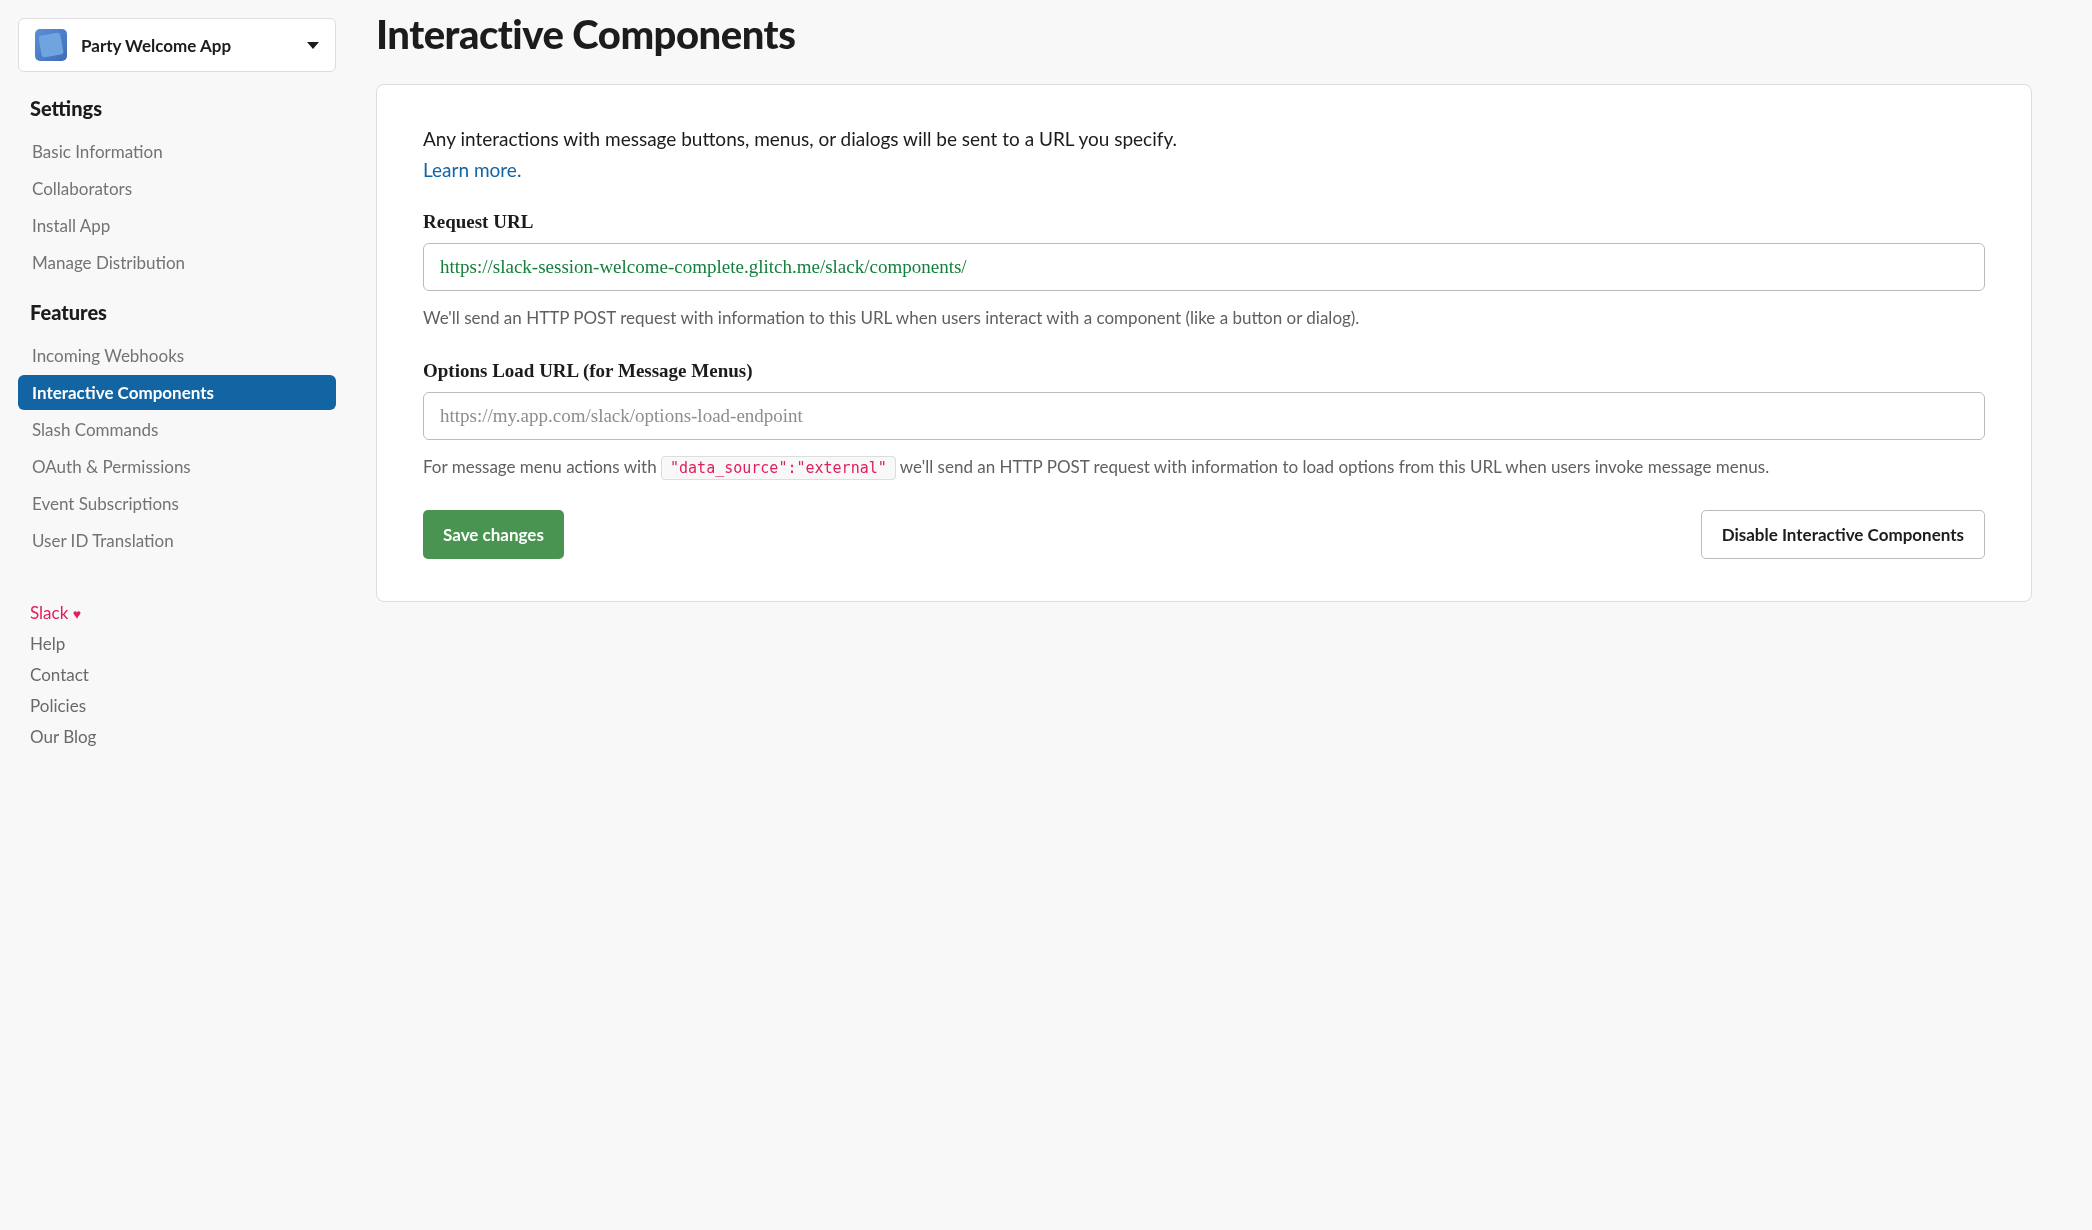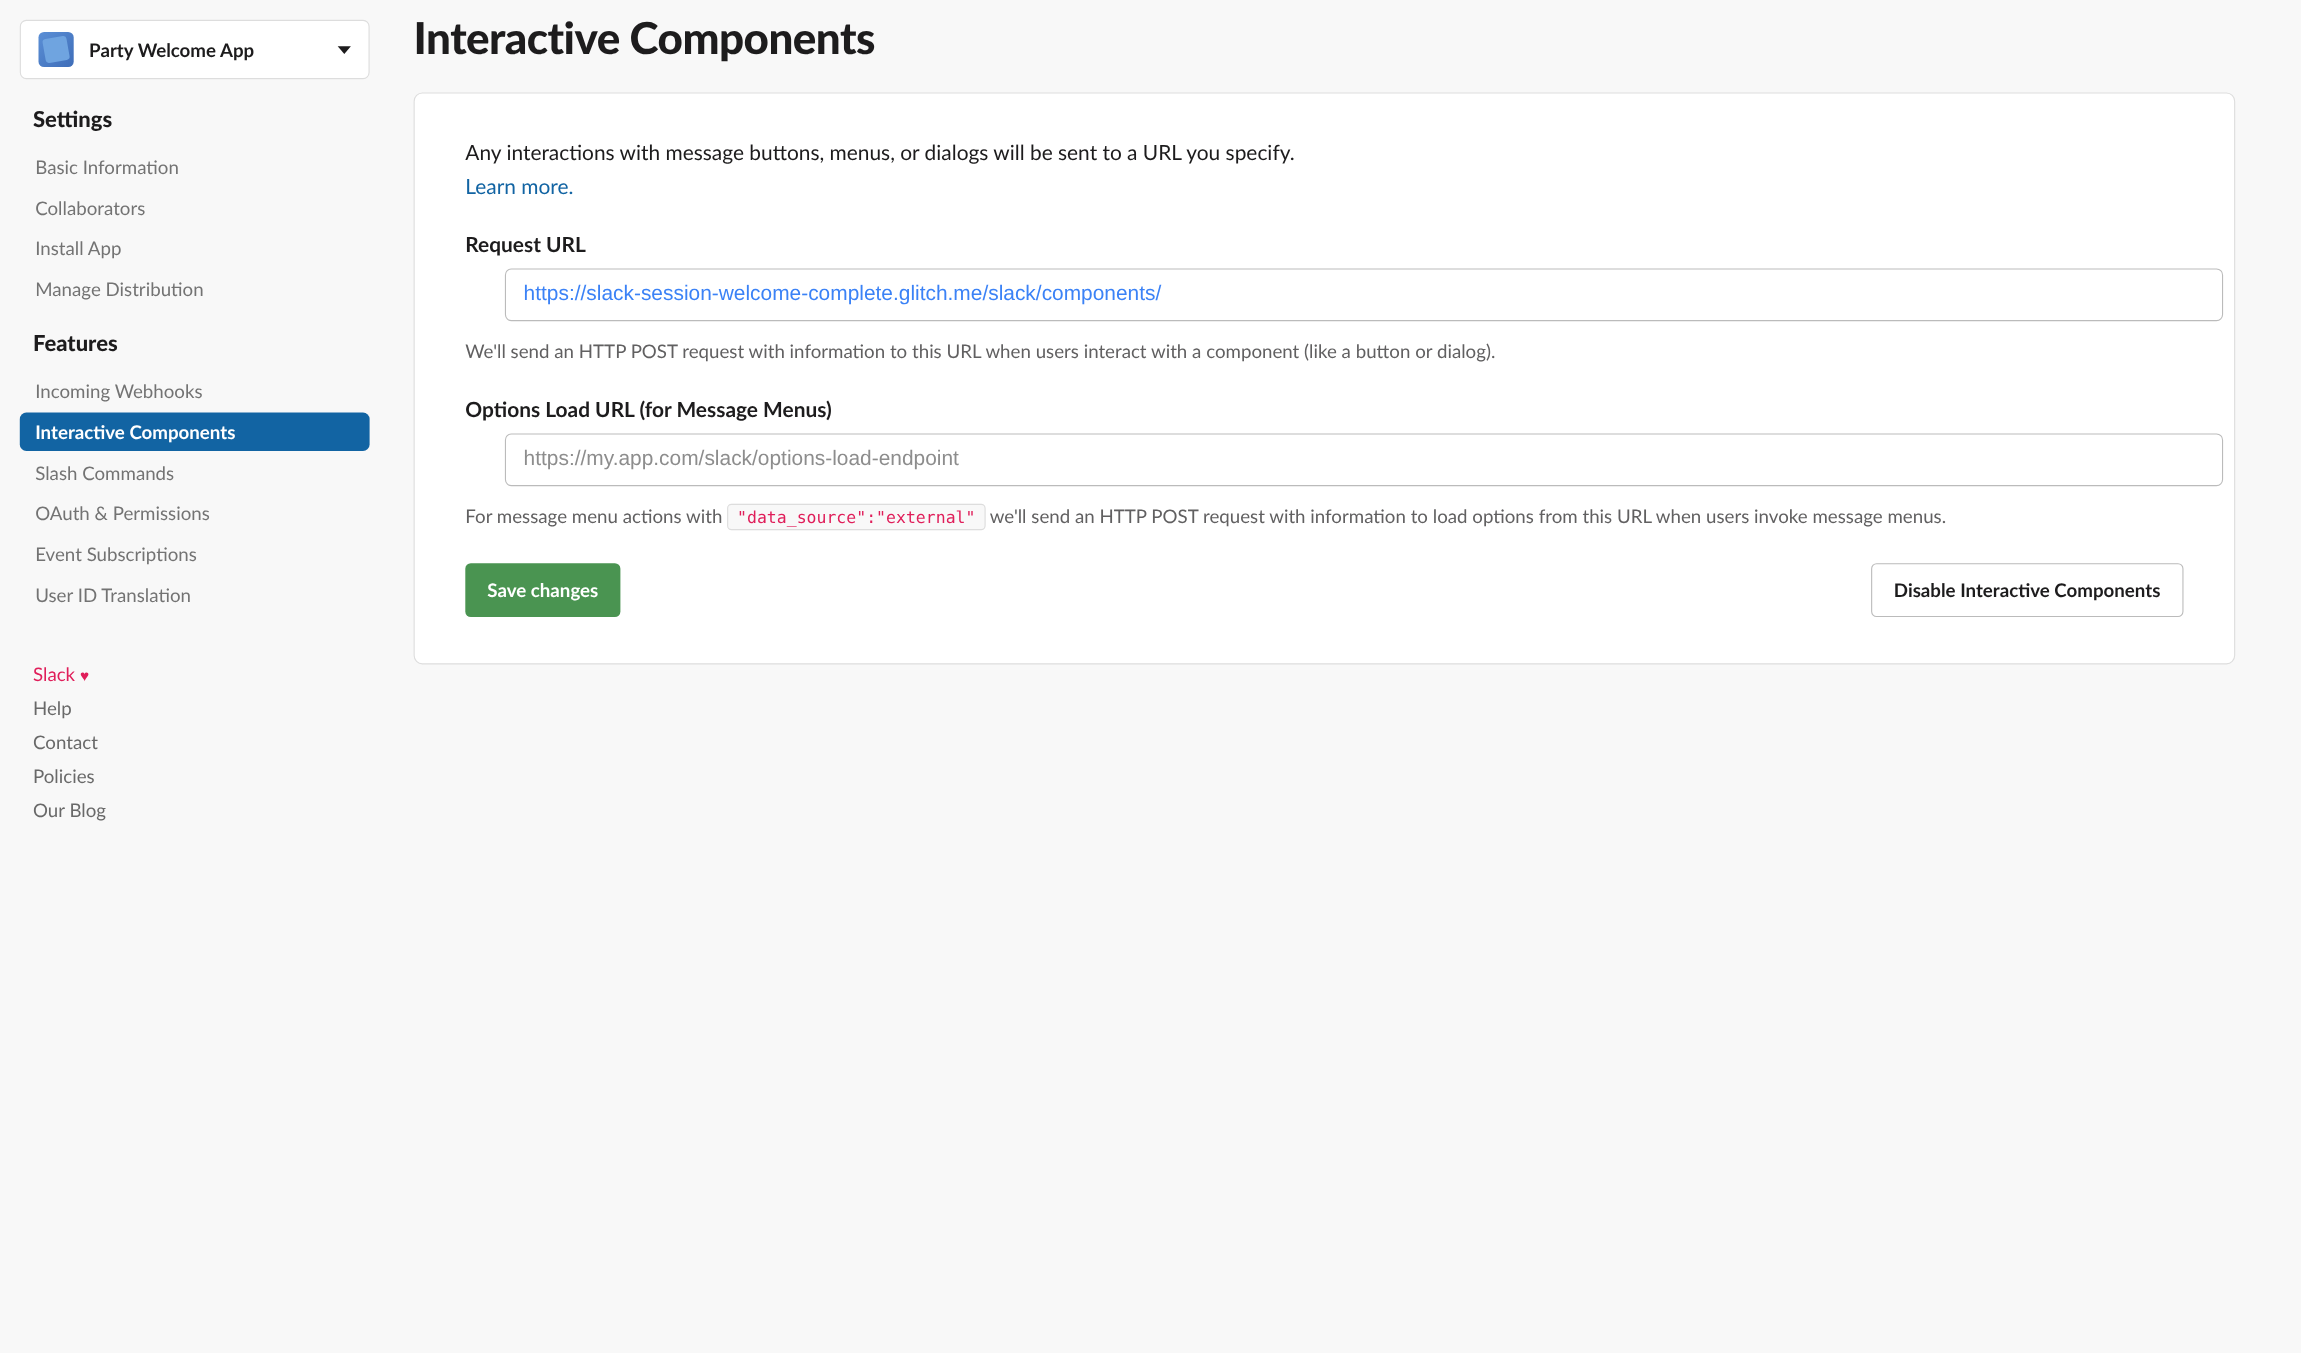--- a/index.html
+++ b/index.html
@@ -134,30 +134,30 @@
       margin-top: 4px;
     }
     .field-group {
       margin-top: 30px;
     }
     .field-label {
       font-weight: 700;
       font-size: 19px;
       margin-bottom: 10px;
       display: block;
+      font-family: Liberation Serif, serif;
     }
     .text-input {
       width: 100%;
       padding: 12px 16px;
       font-size: 19px;
       border: 1px solid #bbb;
       border-radius: 6px;
-      font-family: Liberation Sans, sans-serif;
-      color: #3b82f6;
-      margin-left: 36px;
+      font-family: Liberation Serif, serif;
+      color: #15803d;
     }
     .text-input::placeholder {
       color: #8d8d8d;
     }
     .help-text {
       color: #616061;
       font-size: 17px;
       margin-top: 14px;
       line-height: 1.5;
     }

